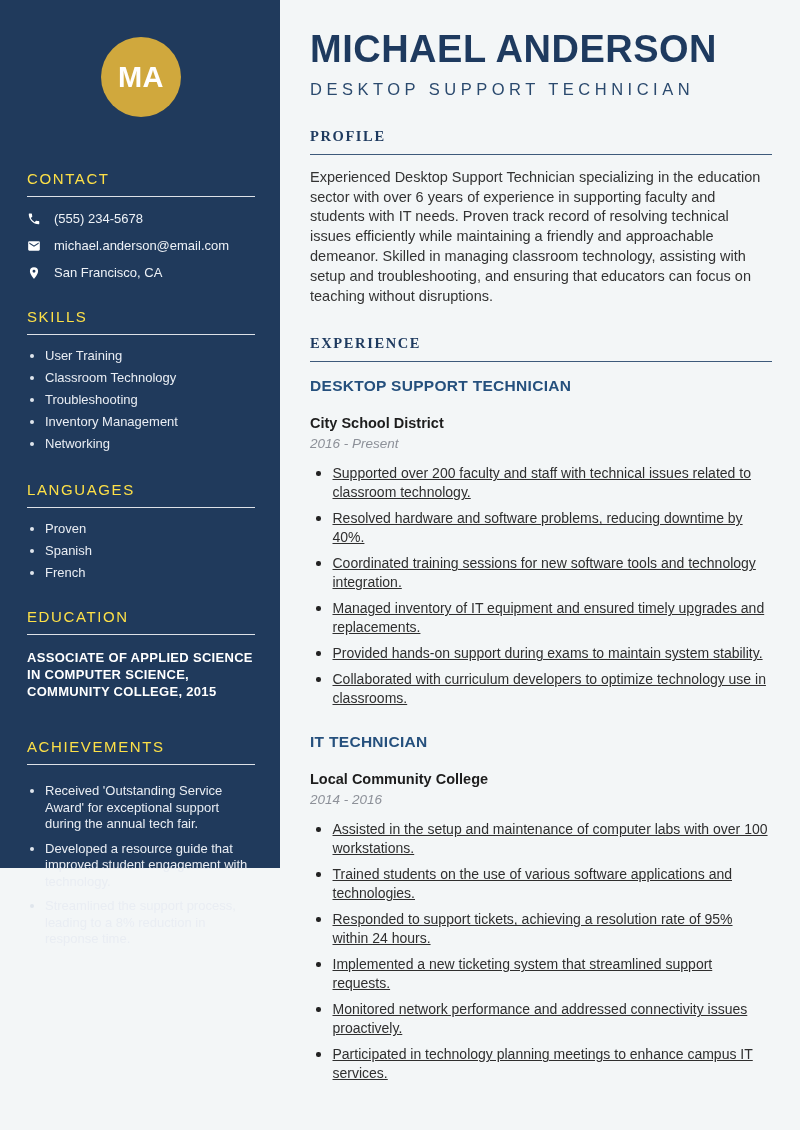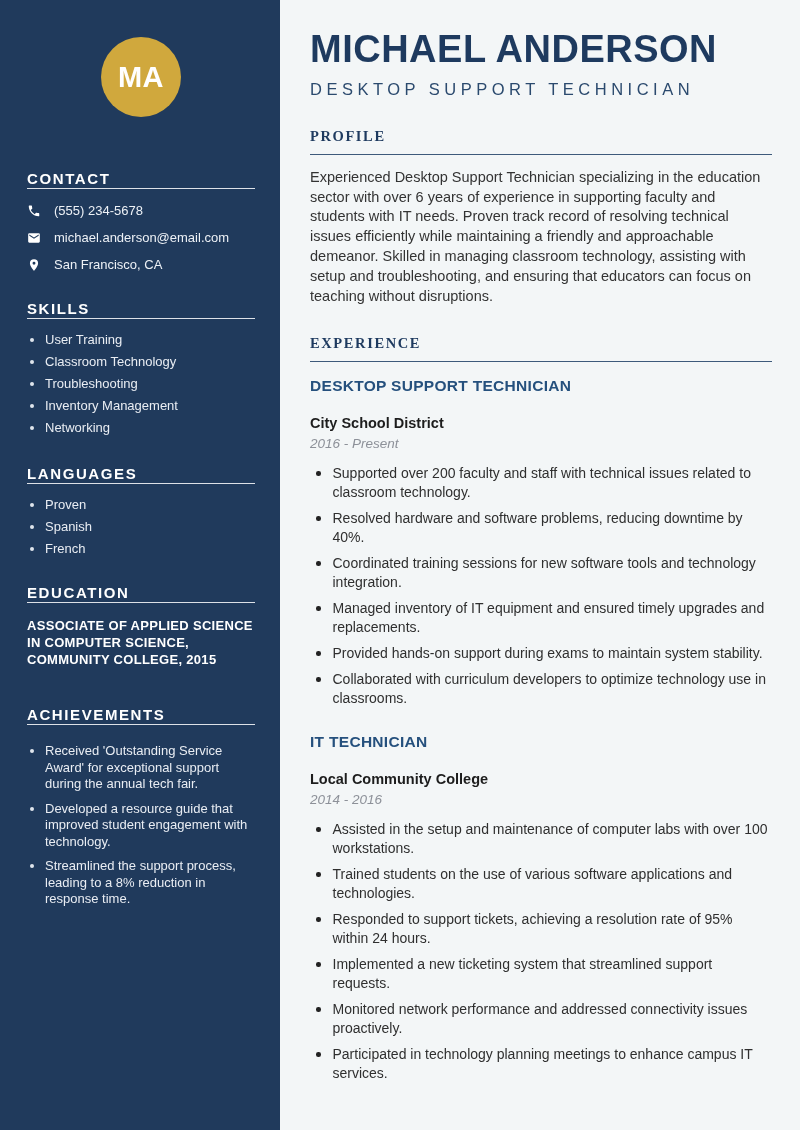--- a/index.html
+++ b/index.html
@@ -7,37 +7,37 @@
   body {
     width: 800px; height: 1130px;
     font-family: "Liberation Sans", sans-serif;
     display: flex;
     overflow: hidden;
     background: #f3f6f7;
   }
 
   
   .sidebar {
-    width: 280px; min-width: 280px; height: 1130px;
+    width: 280px; min-width: 280px; height: 868px;
     background: #203a5c;
     color: #ffffff;
     padding: 37px 25px 20px 27px;
   }
   .avatar-wrap { display: flex; justify-content: center; }
   .avatar {
     width: 80px; height: 80px; border-radius: 50%;
     background: #d0a83d;
     display: flex; align-items: center; justify-content: center;
     font-size: 29px; font-weight: 700; color: #ffffff;
     letter-spacing: 0.5px;
   }
   .side-section { margin-top: 0; }
   .side-title {
-    font-size: 15px; font-weight: 700; letter-spacing: 1.6px;
-    color: #ffffff; margin: 0; padding-bottom: 1px;
+    font-size: 15px; font-weight: 400; letter-spacing: 1.6px;
+    color: #fde047; margin: 0; padding-bottom: 9px;
     border-bottom: 1px solid rgba(255,255,255,0.85);
   }
   .sec-contact { margin-top: 53px; }
   .contact-list { margin-top: 14px; }
   .contact-row {
     display: flex; align-items: center; gap: 13px;
     font-size: 13px; color: #edf1f6; margin-bottom: 11px;
     line-height: 16px;
   }
   .contact-row .cicon { width: 14px; height: 14px; flex: none; display: flex; }
@@ -105,21 +105,21 @@
   }
   .job-company {
     margin-top: 20px; font-size: 14.5px; font-weight: 700; color: #1d1d1d;
   }
   .job-dates {
     margin-top: 5px; font-size: 13.5px; font-style: italic; color: #8d9199;
   }
   .bullets { list-style: none; margin: 13px 0 0 0; padding: 0; }
   .bullets li {
     display: flex; font-size: 14px; color: #2f2f2f;
-    line-height: 19px; margin-bottom: 7px;
+    line-height: 19px; margin-bottom: 7px; text-decoration: underline;
   }
   .bullets .dot {
     width: 4.5px; height: 4.5px; border-radius: 50%;
     background: #222222; margin: 7px 12px 0 6px; flex: none;
   }
 </style>
 </head>
 <body>
 
 <aside class="sidebar">

